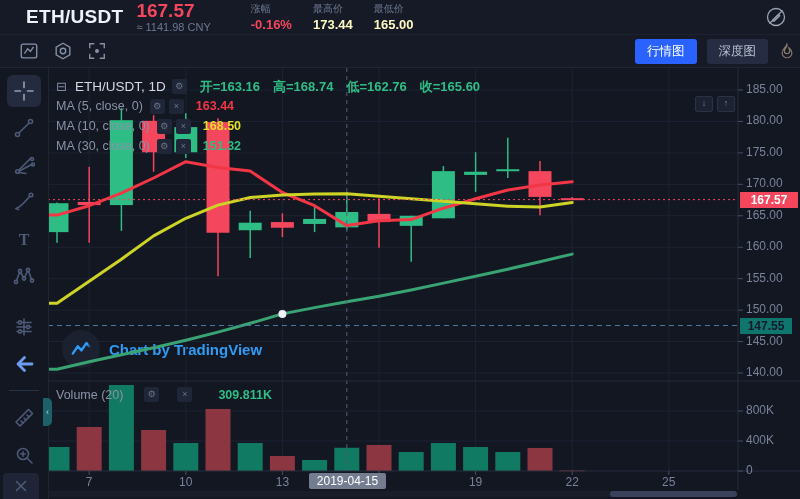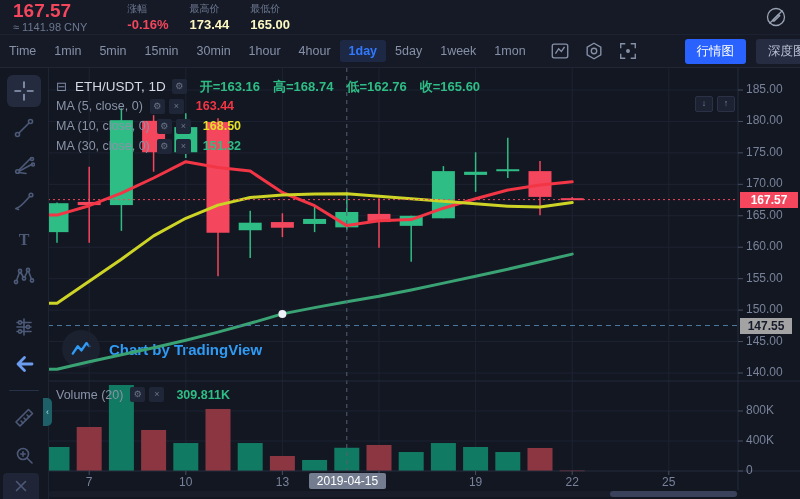--- a/index.html
+++ b/index.html
@@ -55,28 +55,28 @@
   .legend{position:absolute;left:56px;top:79px;z-index:3;line-height:1;}
   .lg-row{display:flex;align-items:center;height:15px;margin-bottom:5px;}
   .lg-title{font-size:13.5px;color:#d6dae4;margin:0 6px;}
   .sq-icon{width:15px;height:15px;background:#1f2637;border-radius:2px;color:#6b7488;font-size:9px;
            line-height:15px;text-align:center;margin-right:4px;cursor:pointer;}
   .win-icon{color:#7f8aa3;font-size:13px;margin-right:2px;}
   .ohlc{display:flex;margin-left:9px;}
   .ohlc-item{font-size:13px;font-weight:bold;color:#2ebd85;margin-right:13px;white-space:nowrap;}
   .ma-label{font-size:12.5px;color:#8a93a8;margin-right:7px;white-space:nowrap;}
   .ma-val{font-size:12.5px;font-weight:bold;margin-left:8px;}
-  .vol-legend{position:absolute;left:56px;top:387px;z-index:3;display:flex;align-items:center;height:15px;}
+  .vol-legend{position:absolute;left:56px;top:387px;z-index:3;display:flex;align-items:center;height:15px;gap:14px;}
   
   .right-axis{position:absolute;left:740px;top:0;width:60px;height:499px;z-index:3;}
   .tick{position:absolute;left:6px;font-size:12px;color:#78829a;white-space:nowrap;}
   .pill{position:absolute;left:0;width:58px;height:16px;font-size:12px;font-weight:bold;
         text-align:center;line-height:16px;}
   .pill.last{background:#f4465d;color:#fff;}
-  .pill.level{background:#a3a3a3;color:#15192a;width:52px;}
+  .pill.level{background:#0f766e;color:#15192a;width:52px;}
   .time-axis{position:absolute;left:0;top:471px;width:800px;height:20px;z-index:3;}
   .t-tick{position:absolute;top:4px;width:50px;text-align:center;font-size:12px;color:#78829a;}
   .t-pill{position:absolute;top:2px;background:#747d90;color:#fff;font-size:12px;
           padding:1px 8px;border-radius:2px;z-index:2;white-space:nowrap;}
   
   .scale-btns{position:absolute;left:695px;top:96px;z-index:3;display:flex;}
   .scale-btn{width:16px;height:14px;background:#1c2232;border:1px solid #2b3247;border-radius:2px;
              color:#79849c;font-size:9px;line-height:13px;text-align:center;margin-right:4px;cursor:pointer;}
   
   .scroll-track{position:absolute;left:48px;top:491px;width:690px;height:6px;background:#181d29;
@@ -195,20 +195,21 @@
       <line x1="89.2" x2="89.2" y1="471" y2="475" stroke="#454e63"></line>
       <line x1="185.8" x2="185.8" y1="471" y2="475" stroke="#454e63"></line>
       <line x1="282.40000000000003" x2="282.40000000000003" y1="471" y2="475" stroke="#454e63"></line>
       <line x1="379" x2="379" y1="471" y2="475" stroke="#454e63"></line>
       <line x1="475.6" x2="475.6" y1="471" y2="475" stroke="#454e63"></line>
       <line x1="572.2" x2="572.2" y1="471" y2="475" stroke="#454e63"></line>
       <line x1="668.8000000000001" x2="668.8000000000001" y1="471" y2="475" stroke="#454e63"></line>
     </svg>
 
   <div class="header">
+    <span class="sym">ETH/USDT</span>
     <div class="price-block">
       <div class="big-price">167.57</div>
       <div class="fiat">≈ 1141.98 CNY</div>
     </div>
     <div class="stats" id="hdr-stats">
         <div class="stat down">
           <div class="lb">涨幅</div>
           <div class="vl">-0.16%</div>
         </div>
         <div class="stat">
@@ -224,33 +225,20 @@
       <svg width="24" height="24" viewBox="0 0 24 24" fill="none" stroke="#9aa3b3" stroke-width="1.3">
         <circle cx="12" cy="12" r="8.5"></circle>
         <path d="M9 15l5.5-5.5 1.2 1.2L10.2 16H9v-1z"></path>
         <line x1="5.5" y1="18.5" x2="18.5" y2="5.5"></line>
       </svg>
     </span>
   </div>
 
   <div class="tfbar">
     <span style="width:4px"></span>
-    <span id="tf-items" style="display:flex;align-items:center">
-        <span class="tf-item">Time</span>
-        <span class="tf-item">1min</span>
-        <span class="tf-item">5min</span>
-        <span class="tf-item">15min</span>
-        <span class="tf-item">30min</span>
-        <span class="tf-item">1hour</span>
-        <span class="tf-item">4hour</span>
-        <span class="tf-item active">1day</span>
-        <span class="tf-item">5day</span>
-        <span class="tf-item">1week</span>
-        <span class="tf-item">1mon</span>
-      </span>
     <span class="tf-icons" id="tf-icons">
         <span class="ticon"><svg width="20" height="20" viewBox="0 0 22 22" fill="none" stroke="#8691a8" stroke-width="1.5">
             <rect x="2.5" y="3.5" width="17" height="15" rx="2"></rect>
             <polyline points="6,14 9.5,8.5 12.5,11.5 16,6.5"></polyline>
           </svg></span>
         <span class="ticon"><svg width="20" height="20" viewBox="0 0 22 22" fill="none" stroke="#8691a8" stroke-width="1.5">
             <path d="M11 2.5 L18.5 6.8 V15.2 L11 19.5 L3.5 15.2 V6.8 Z"></path>
             <circle cx="11" cy="11" r="3"></circle>
           </svg></span>
         <span class="ticon"><svg width="20" height="20" viewBox="0 0 22 22" fill="none" stroke="#8691a8" stroke-width="1.5">

